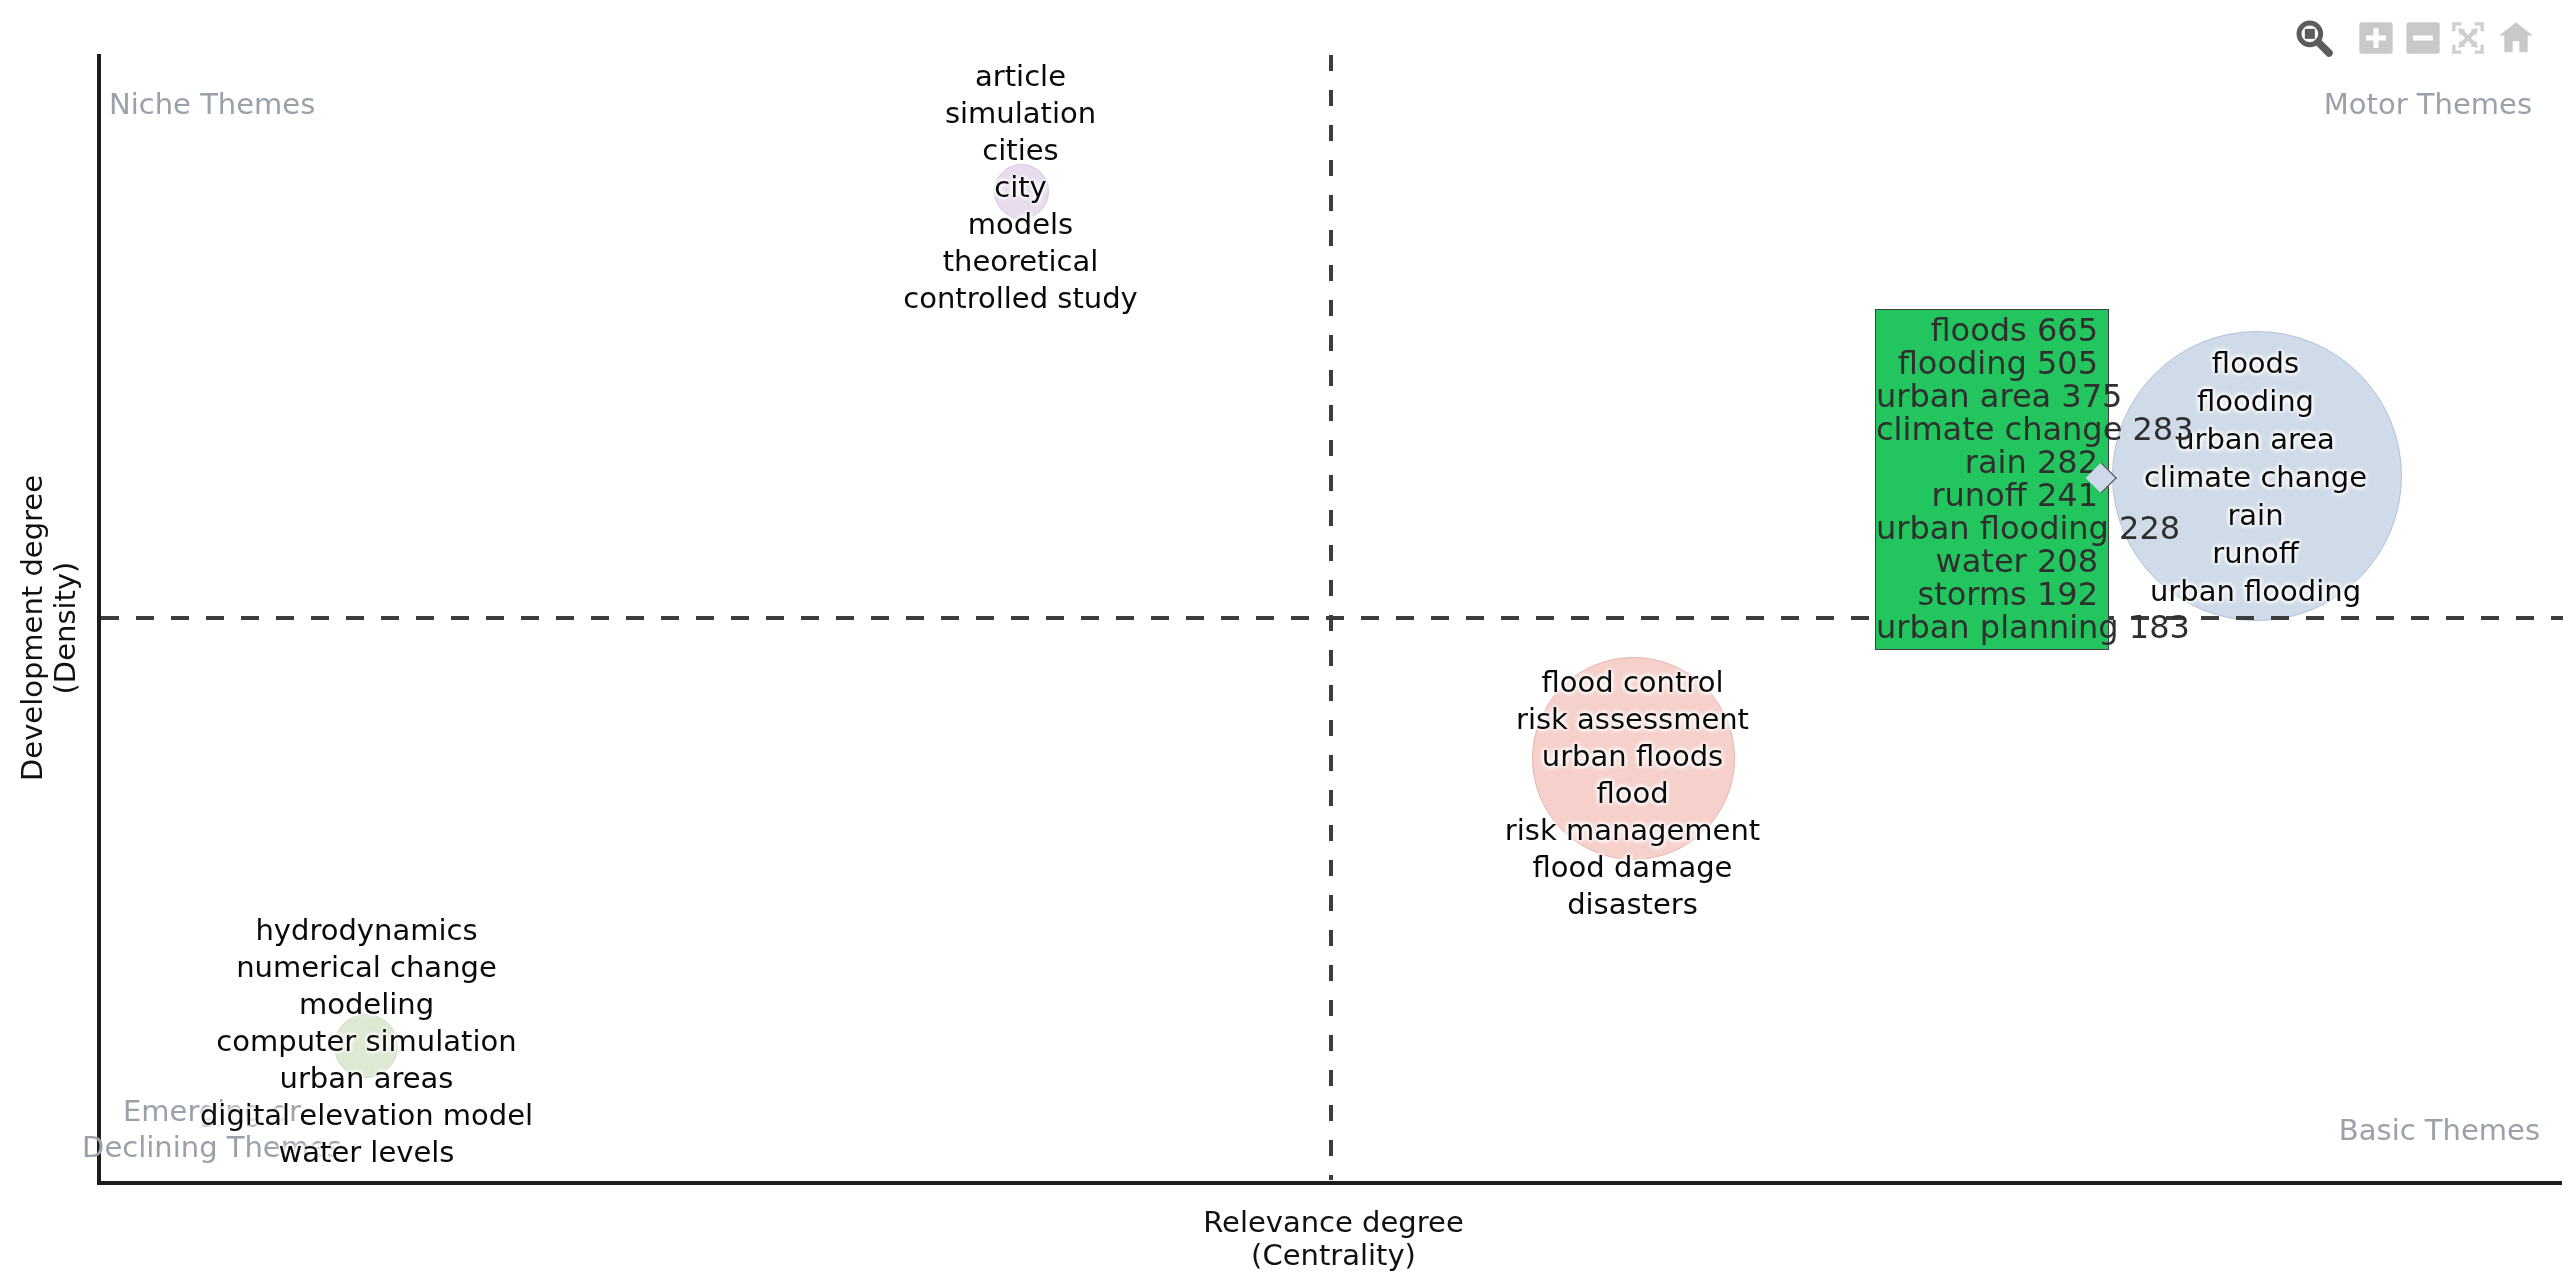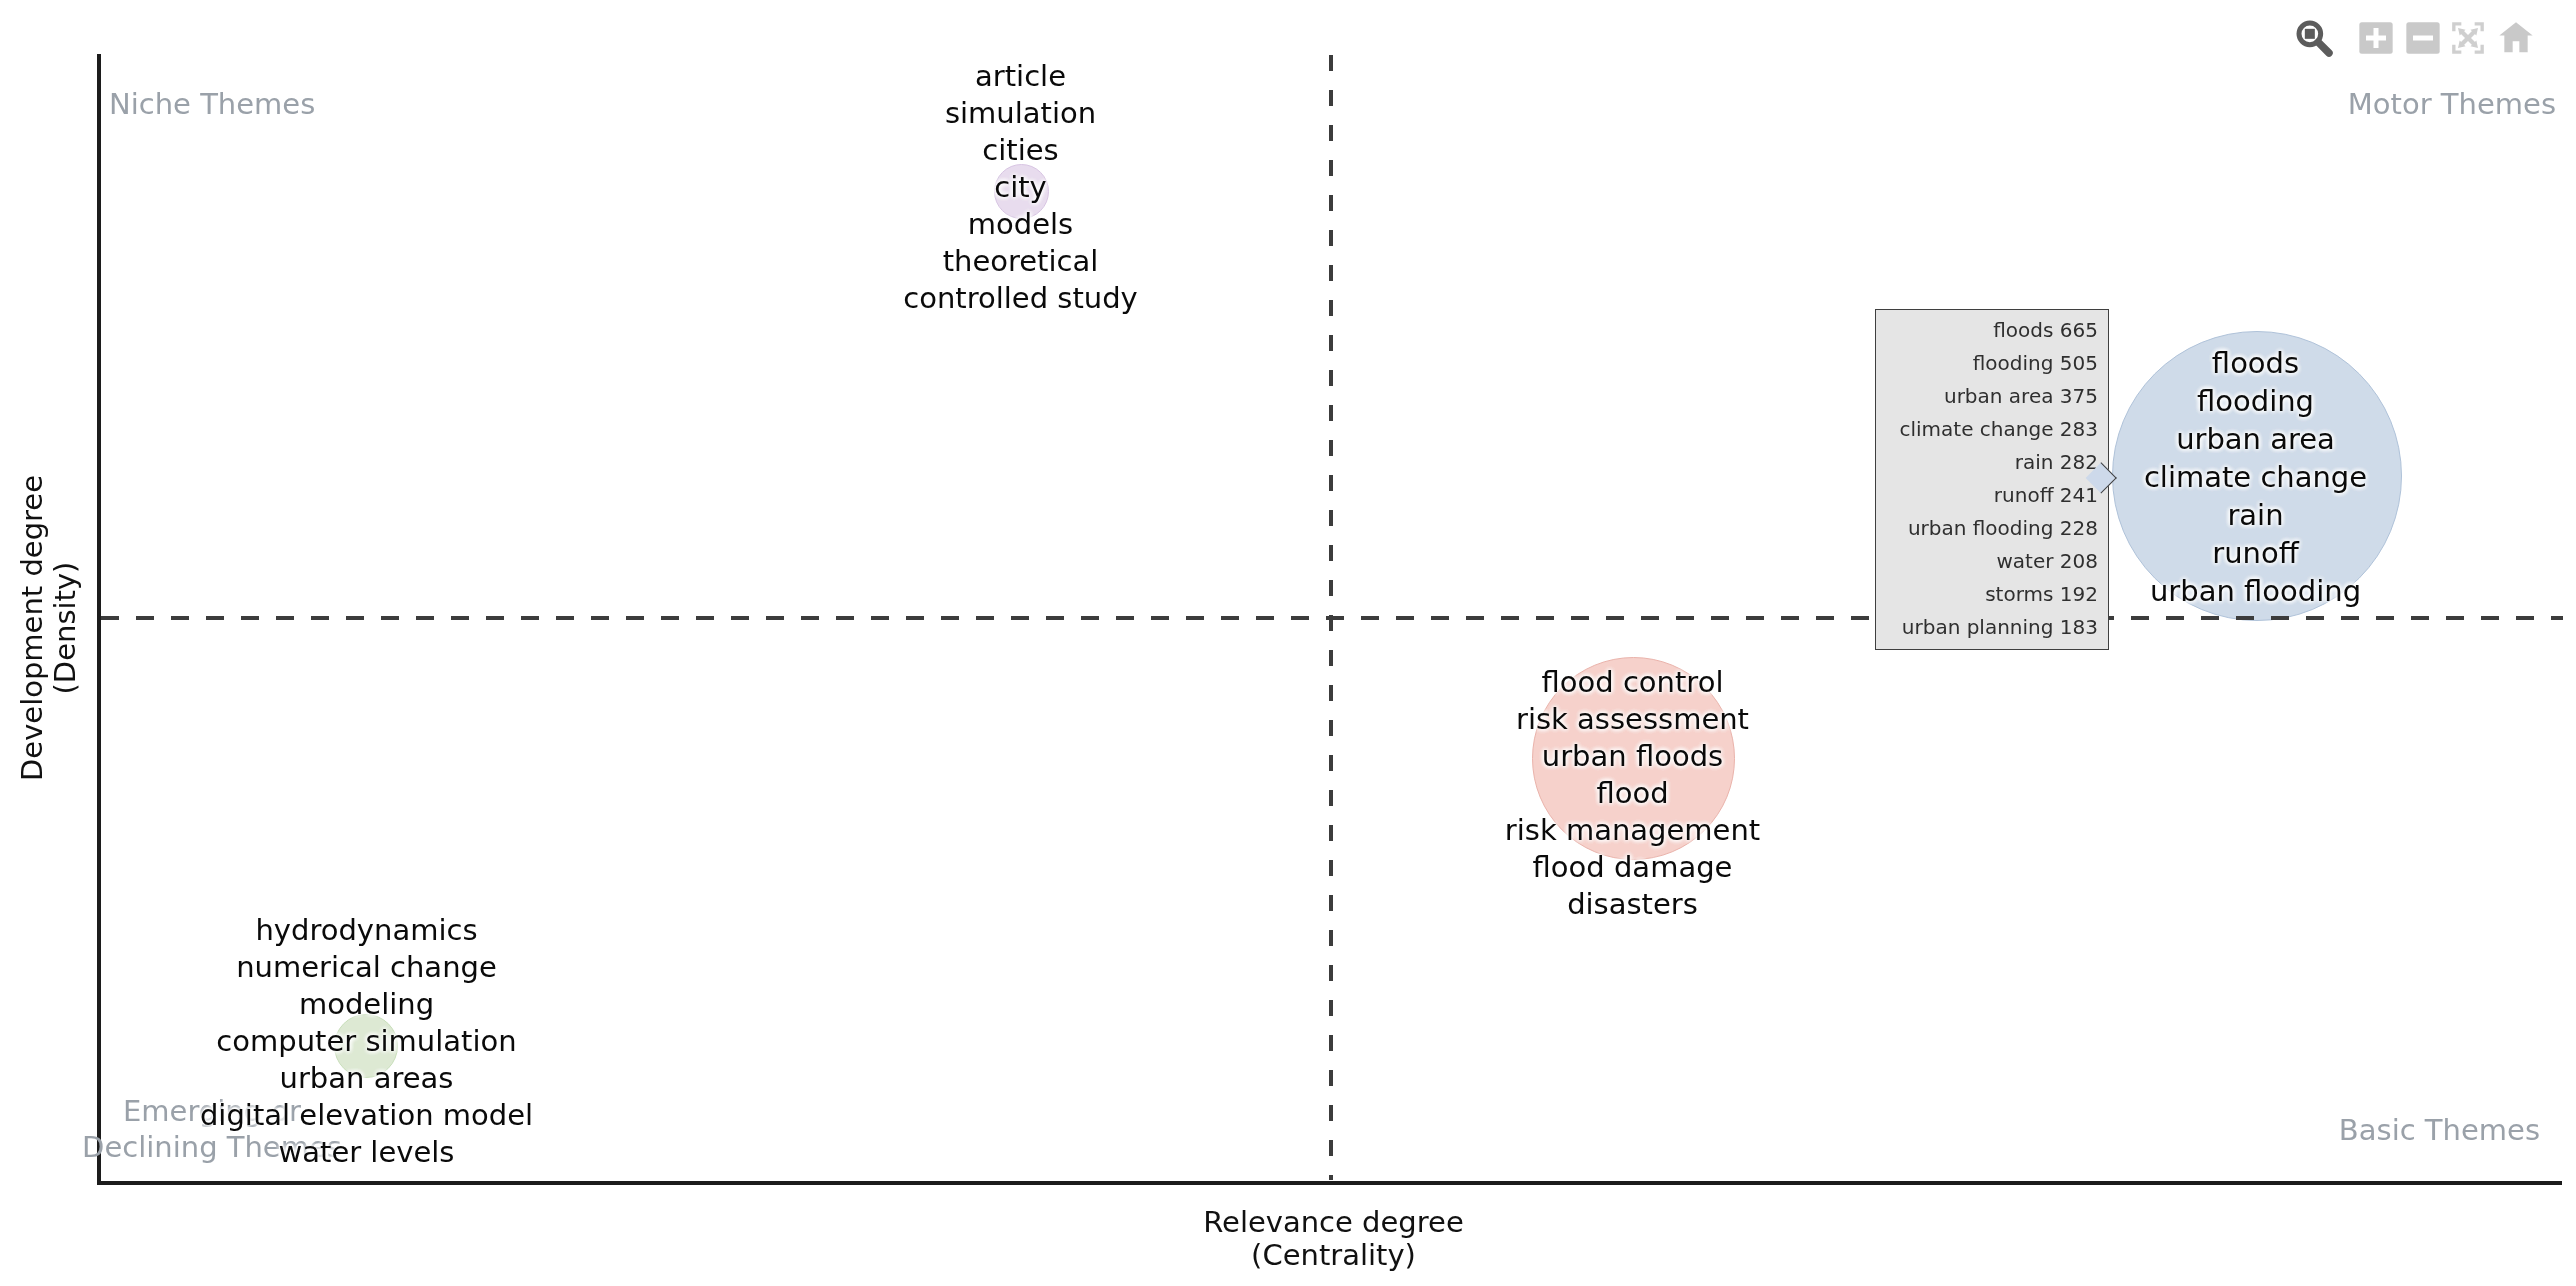--- a/index.html
+++ b/index.html
@@ -11,21 +11,21 @@
   
   .yaxis{position:absolute;left:97px;top:54px;width:3.8px;height:1130px;background:#1c1c1c;}
   .xaxis{position:absolute;left:97px;top:1181px;width:2465px;height:3.8px;background:#1c1c1c;}
   .vdash{position:absolute;left:1329px;top:55px;width:4.4px;height:1125px;
     background:repeating-linear-gradient(to bottom,#3c3c3c 0 16.3px,transparent 16.3px 35px);}
   .hdash{position:absolute;left:101px;top:616px;width:2462px;height:4.4px;
     background:repeating-linear-gradient(to right,#3c3c3c 0 17.6px,transparent 17.6px 35px);z-index:3;}
   
   .qlabel{position:absolute;color:#9aa1a9;font-size:29px;line-height:35px;white-space:nowrap;z-index:1;}
   .q-niche{left:109px;top:87px;}
-  .q-motor{right:20px;top:87px;text-align:right;}
+  .q-motor{right:44px;top:87px;text-align:right;}
   .q-emerging{left:74px;top:1093px;width:276px;text-align:center;line-height:36px;white-space:normal;}
   .q-basic{right:36px;top:1113px;text-align:right;}
   
   .xtitle{position:absolute;left:1145px;top:1206px;width:377px;text-align:center;
     color:#111;font-size:29px;line-height:33px;z-index:1;}
   .ytitle{position:absolute;left:-207px;top:593px;width:515px;height:70px;text-align:center;
     color:#111;font-size:29px;line-height:33px;transform:rotate(-90deg);z-index:1;}
   
   .bubble{position:absolute;border-radius:50%;z-index:2;}
   .b-blue{left:2112px;top:331px;width:288px;height:288px;background:#cfdbe9;border:1.9px solid #afc2d9;}
@@ -35,22 +35,22 @@
   
   .words{position:absolute;width:377px;text-align:center;color:#0a0a0a;font-size:29px;z-index:4;
     text-shadow:0 0 5.7px #fff,0 0 5.7px #fff,0 0 5.7px #fff,0 0 5.7px #fff;}
   .wline{white-space:nowrap;}
   .w-purple{left:832px;top:58px;line-height:37px;}
   .w-blue{left:2067px;top:344px;line-height:38px;}
   .w-red{left:1444px;top:664px;line-height:37px;}
   .w-green{left:178px;top:912px;line-height:37px;}
   
   .tooltip{position:absolute;left:1875px;top:309px;width:234px;height:341px;box-sizing:border-box;
-    background:#e5e5e5;border:1.9px solid #3f3f3f;z-index:6;padding:3.8px 10px 0 0;
-    color:#2f2f2f;font-size:20px;line-height:33px;text-align:right;}
+    background:#22c55e;border:1.9px solid #3f3f3f;z-index:6;padding:3.8px 10px 0 0;
+    color:#2f2f2f;font-size:32px;line-height:33px;text-align:right;}
   .tooltip .tline{white-space:nowrap;}
   .caret{position:absolute;left:2090px;top:467px;width:21.4px;height:21.4px;background:#cdd9ea;
     border-top:1.9px solid #3f3f3f;border-right:1.9px solid #3f3f3f;transform:rotate(45deg);z-index:7;}
   
   .modebar-btn{position:absolute;top:17.6px;width:40px;height:40px;cursor:pointer;z-index:8;}
   .modebar-btn svg{width:100%;height:100%;display:block;}
   .mb-1{left:2294px;} .mb-2{left:2356px;} .mb-3{left:2403px;} .mb-4{left:2448px;} .mb-5{left:2496px;}
 </style>
 </head>
 <body>

